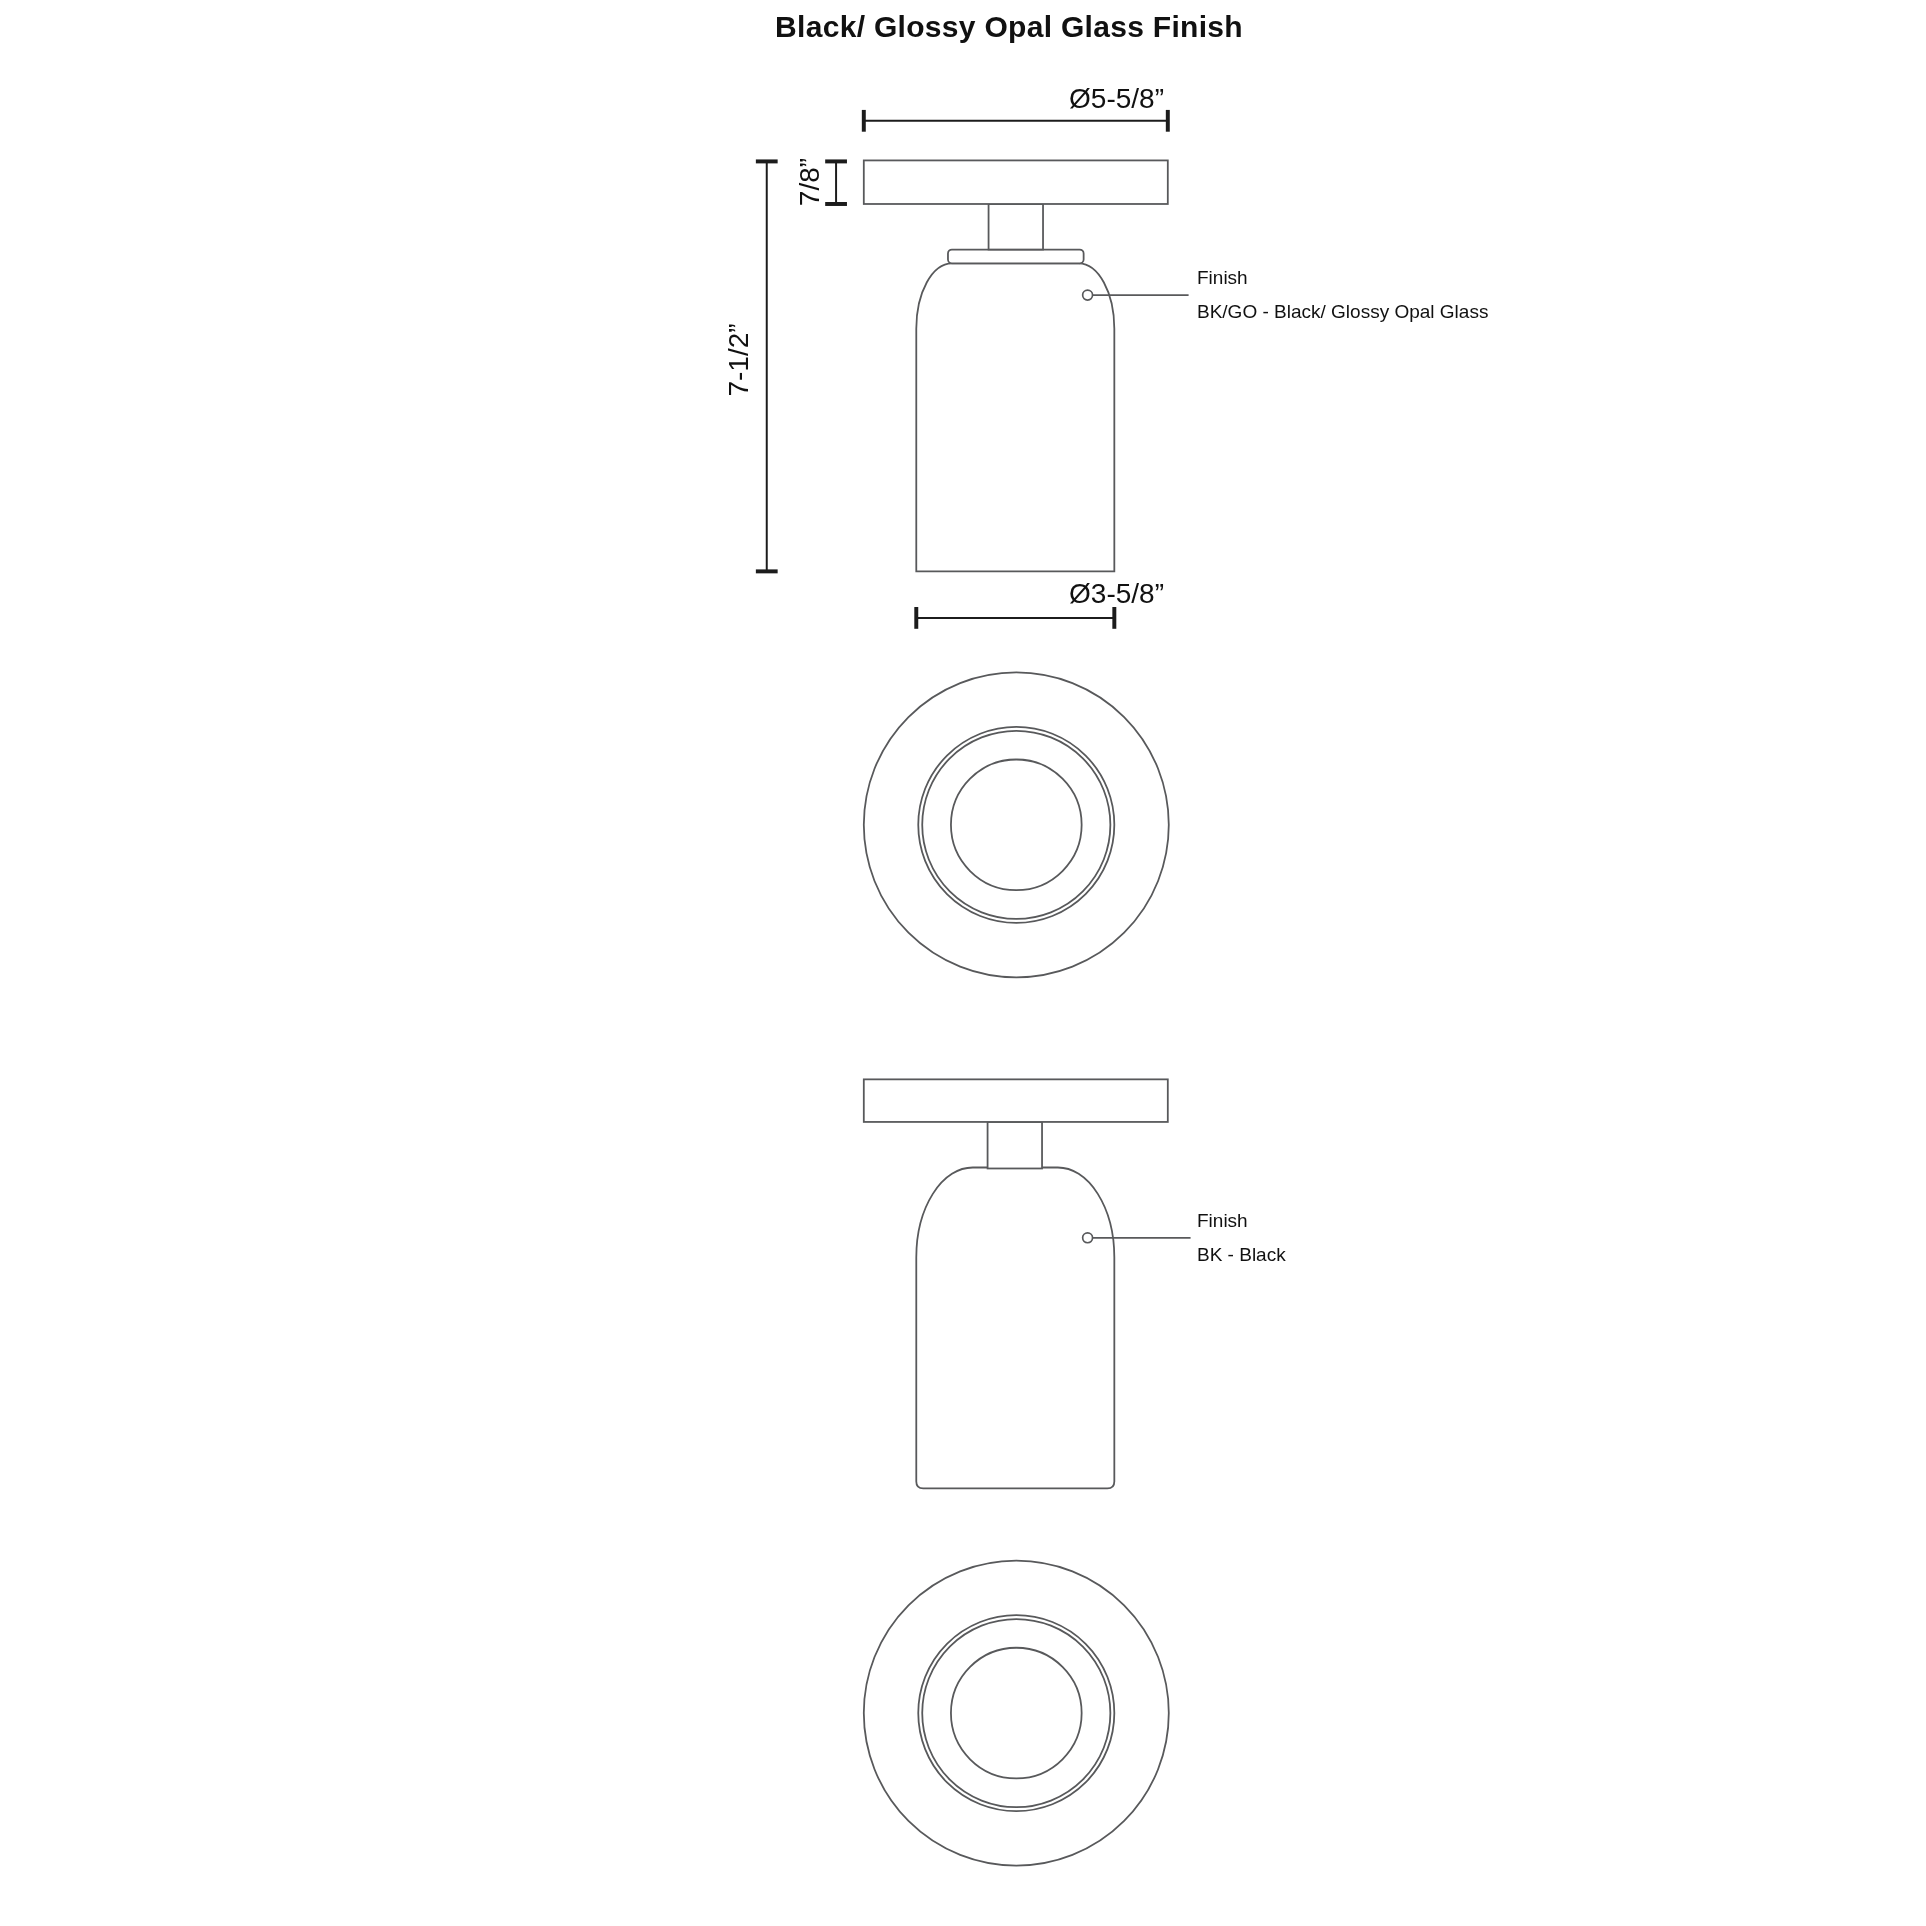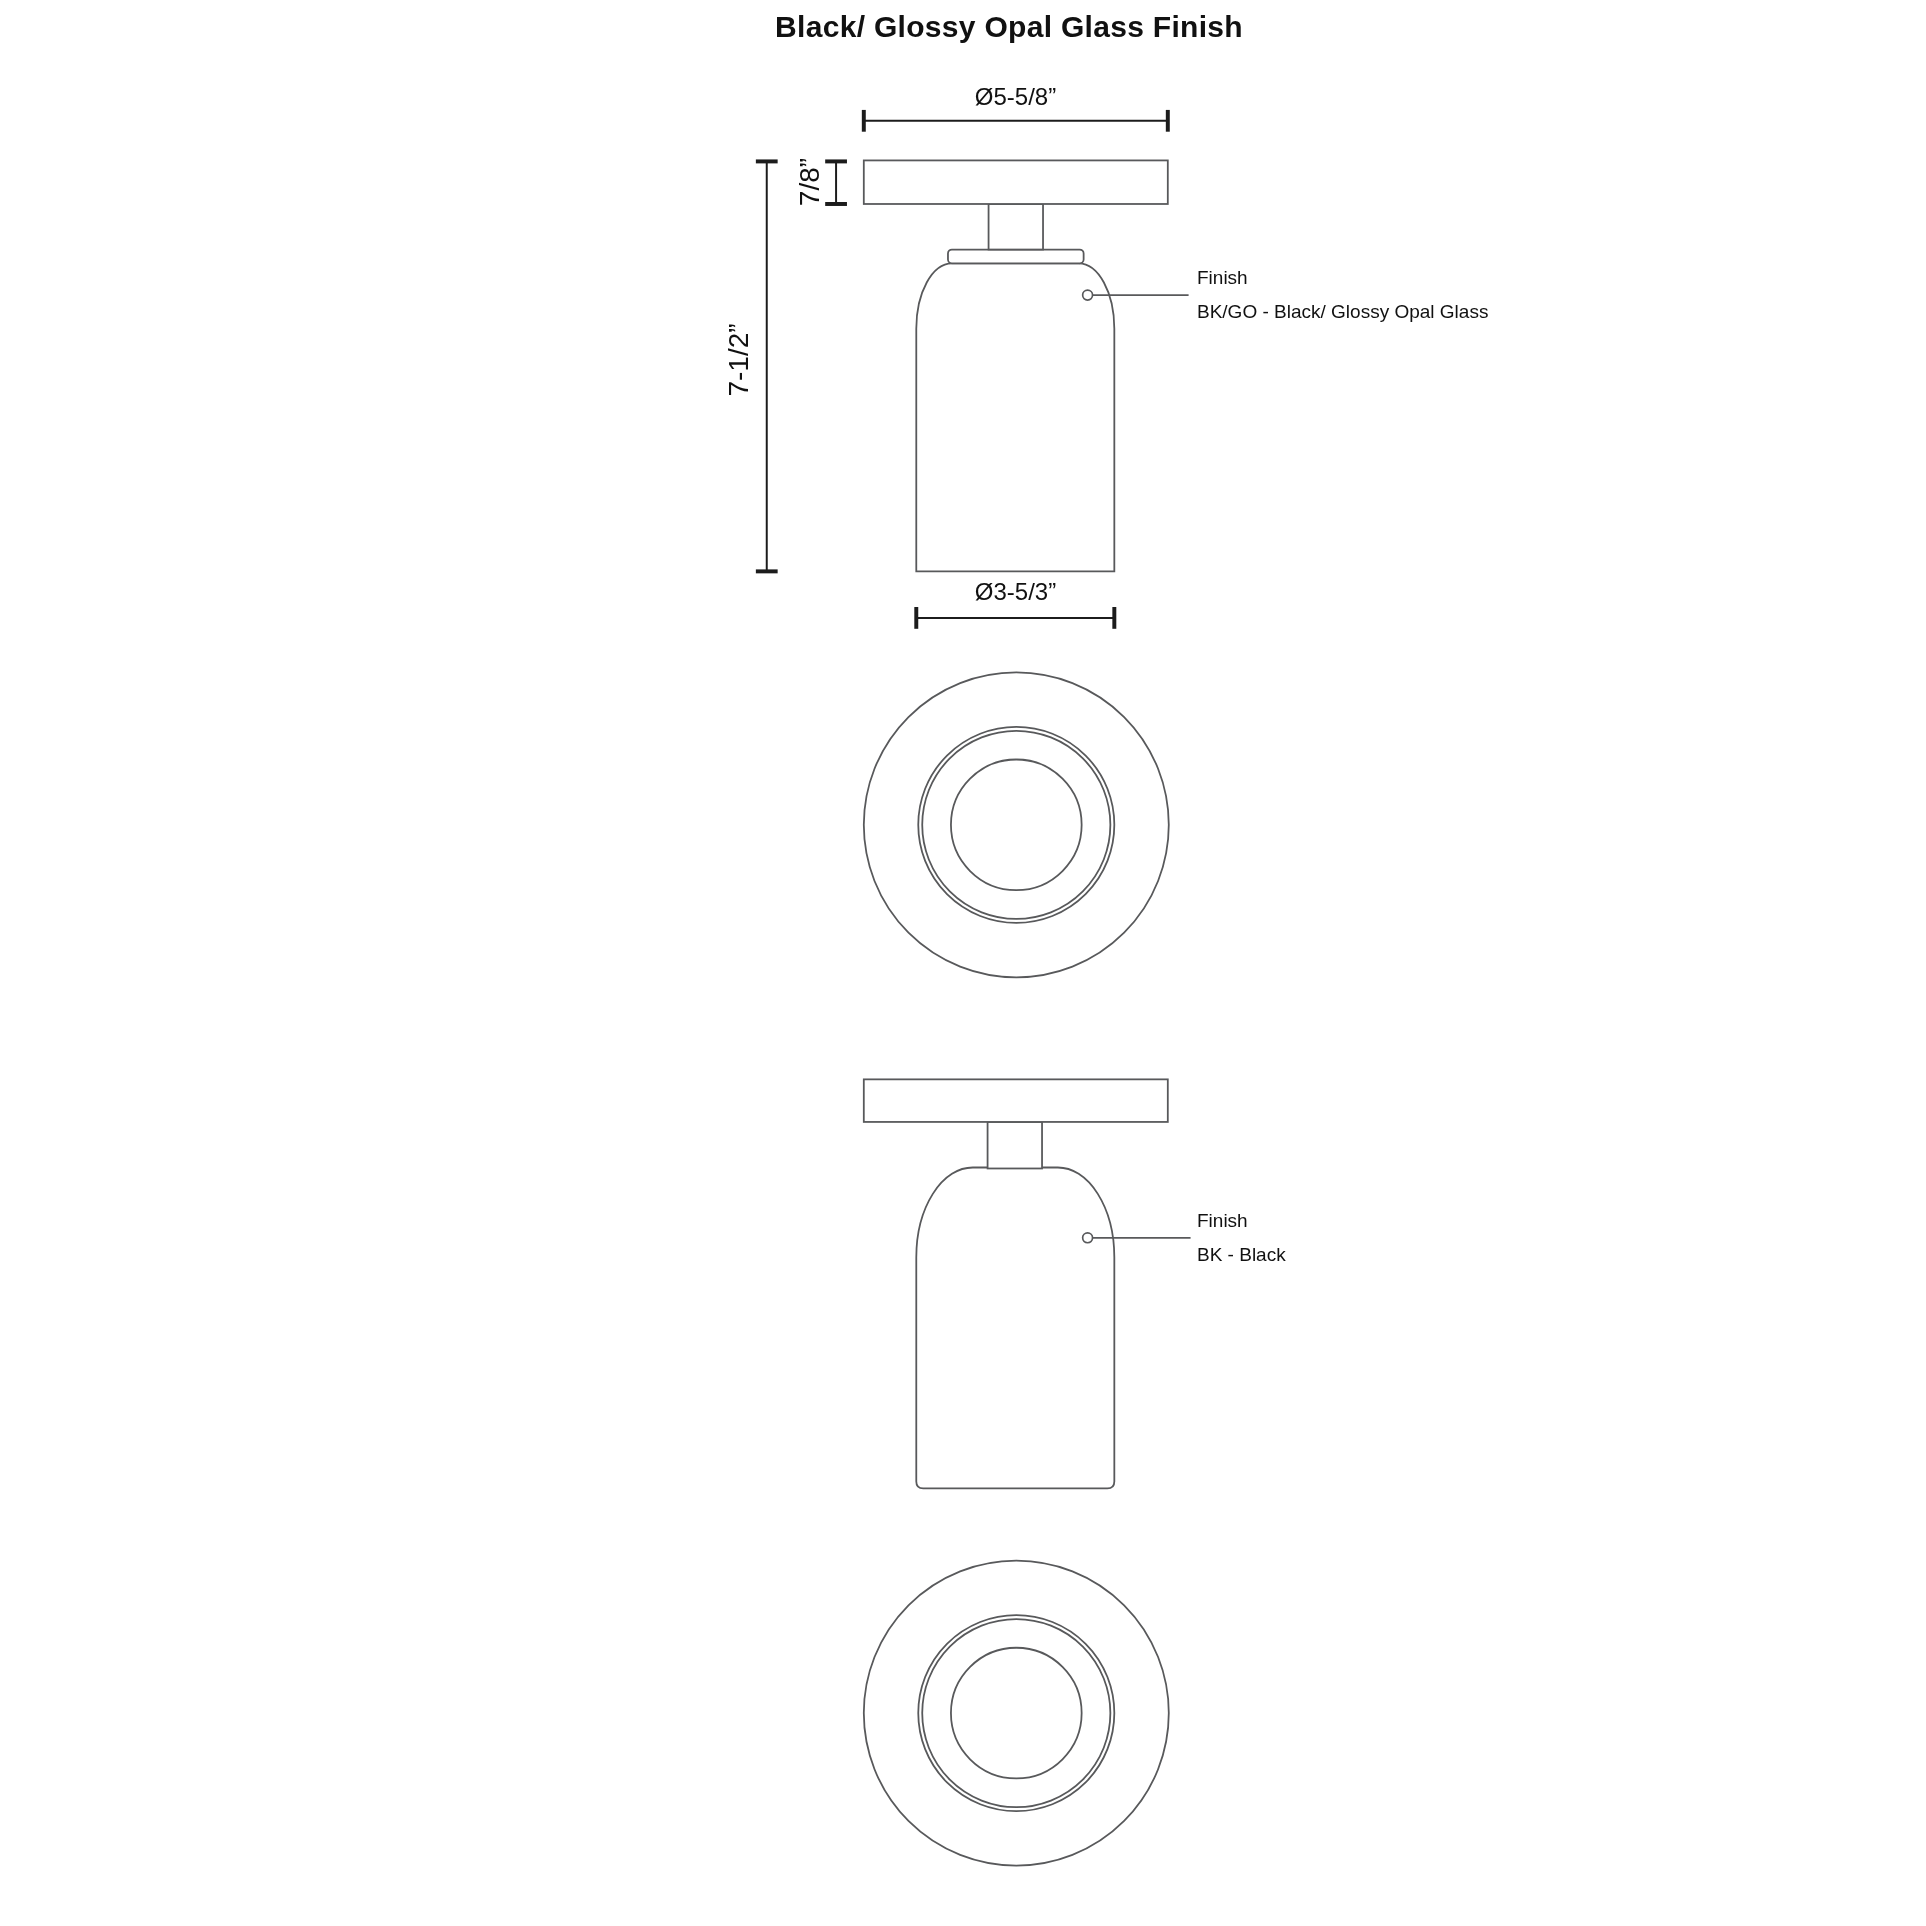--- a/index.html
+++ b/index.html
@@ -27,22 +27,22 @@
     white-space: nowrap;
     color: #111111;
   }
   .title {
     font-size: 30px;
     font-weight: bold;
     text-align: center;
     letter-spacing: 0.3px;
   }
   .dim-label {
-    font-size: 24px;
-    text-align: center;
+    font-size: 28px;
+    text-align: right;
   }
   .dim-label-rot {
     font-size: 28px;
     transform: translate(-50%, -50%) rotate(-90deg);
   }
   .callout {
     position: absolute;
     font-size: 19px;
     line-height: 34px;
     white-space: nowrap;
@@ -132,21 +132,21 @@
   </svg>
 
   <div class="label title" style="left:482px; top:10px; width:990px;">Black/ Glossy Opal Glass Finish</div>
 
   <div class="label dim-label" style="left:835px; top:83px; width:297px;">Ø5-5/8”</div>
 
   <div class="label dim-label-rot" style="left:778px; top:182px;">7/8”</div>
 
   <div class="label dim-label-rot" style="left:707px; top:360px;">7-1/2”</div>
 
-  <div class="label dim-label" style="left:835px; top:578px; width:297px;">Ø3-5/3”</div>
+  <div class="label dim-label" style="left:835px; top:578px; width:297px;">Ø3-5/8”</div>
 
   <div class="callout" style="left:1165px; top:261px;">
     <div>Finish</div>
     <div>BK/GO - Black/ Glossy Opal Glass</div>
   </div>
 
 
   <div class="callout" style="left:1165px; top:1204px;">
     <div>Finish</div>
     <div>BK - Black</div>

